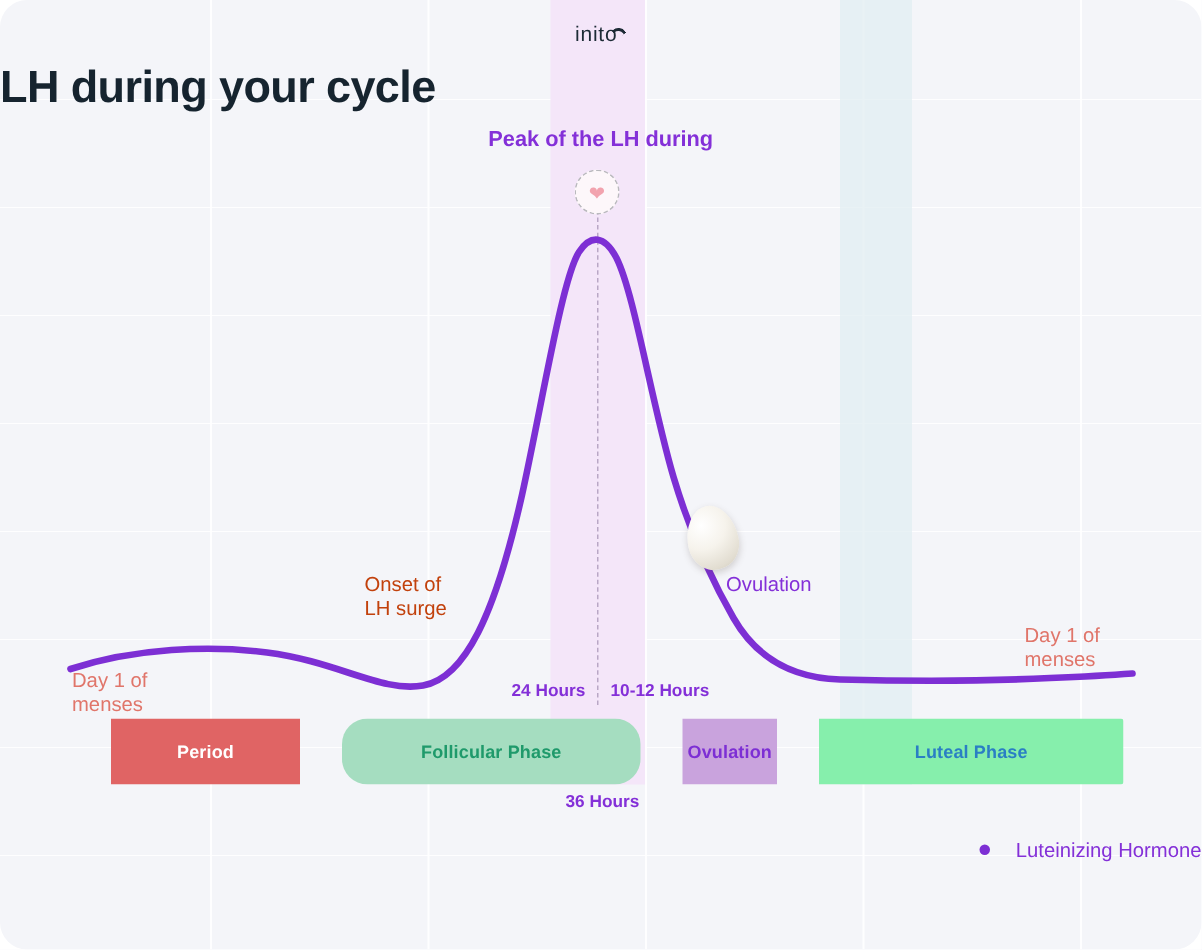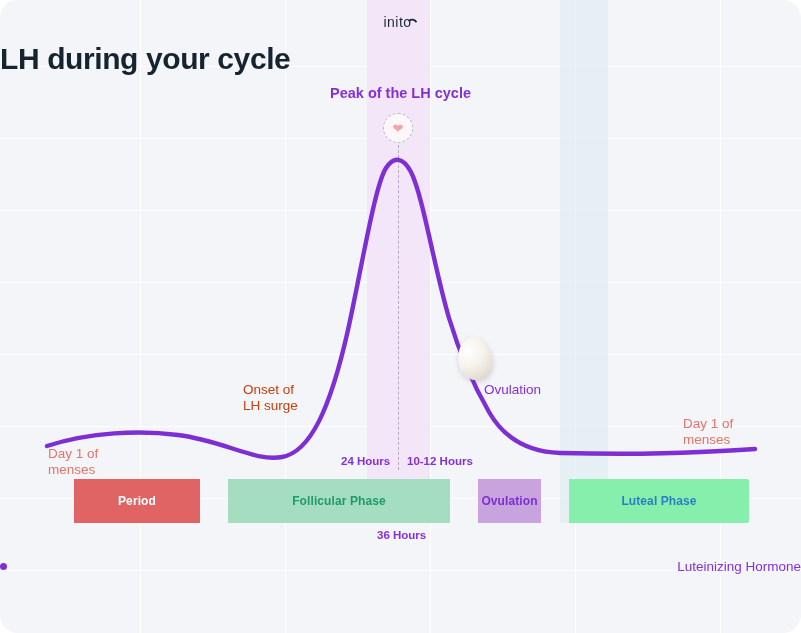--- a/index.html
+++ b/index.html
@@ -111,28 +111,28 @@
     position: absolute; left: 46px; top: 479px;
     width: 703px; height: 44px;
     display: flex;
     border-radius: 2px; overflow: hidden;
   }
   .phase {
     display: flex; align-items: center; justify-content: center;
     font-size: 12px; font-weight: 700; letter-spacing: .1px; margin-left: 28px;
   }
   #phase-period   { width: 126px; background: #e06464; color: #ffffff; }
-  #phase-follicular { width: 222px; background: #a5ddc0; color: #1f9a6b; }
+  #phase-follicular { width: 199px; background: #a5ddc0; color: #1f9a6b; border-radius: 17px; }
   #phase-ovulation  { width: 63px;  background: #c9a3dd; color: #7d2fd4; }
   #phase-luteal     { flex: 1;      background: #86efac; color: #2a7fc4; }
 
   
   #legend {
     position: absolute; left: 0; right: 0; top: 559px;
-    display: flex; align-items: center; justify-content: space-between; gap: 17px;
+    display: flex; align-items: center; justify-content: flex-end; gap: 17px;
   }
   #legend .dot {
     width: 7px; height: 7px; border-radius: 50%; background: #7d2fd4;
   }
   #legend .legend-label { font-size: 13.5px; color: #8430d8; font-weight: 500; }
 </style>
 </head>
 <body>
 
 <div id="card">
@@ -140,21 +140,21 @@
   <div id="grid"></div>
 
   <div class="band" id="band-ovulation"></div>
   <div class="band" id="band-luteal-hl"></div>
   <div id="peak-dash"></div>
 
   <div id="logo"><span>inito</span><span class="tick"></span></div>
 
   <div id="title">LH during your cycle</div>
 
-  <div id="peak-label">Peak of the LH cycle</div>
+  <div id="peak-label">Peak of the LH during</div>
 
   <div id="heart-circle">
     <span class="heart">❤</span>
   </div>
 
   <svg id="curve" width="801" height="633">
     <path d="M 47,446
              C 90,432 140,430 178,435
              C 225,441 255,462 282,457
              C 310,452 330,410 348,330

